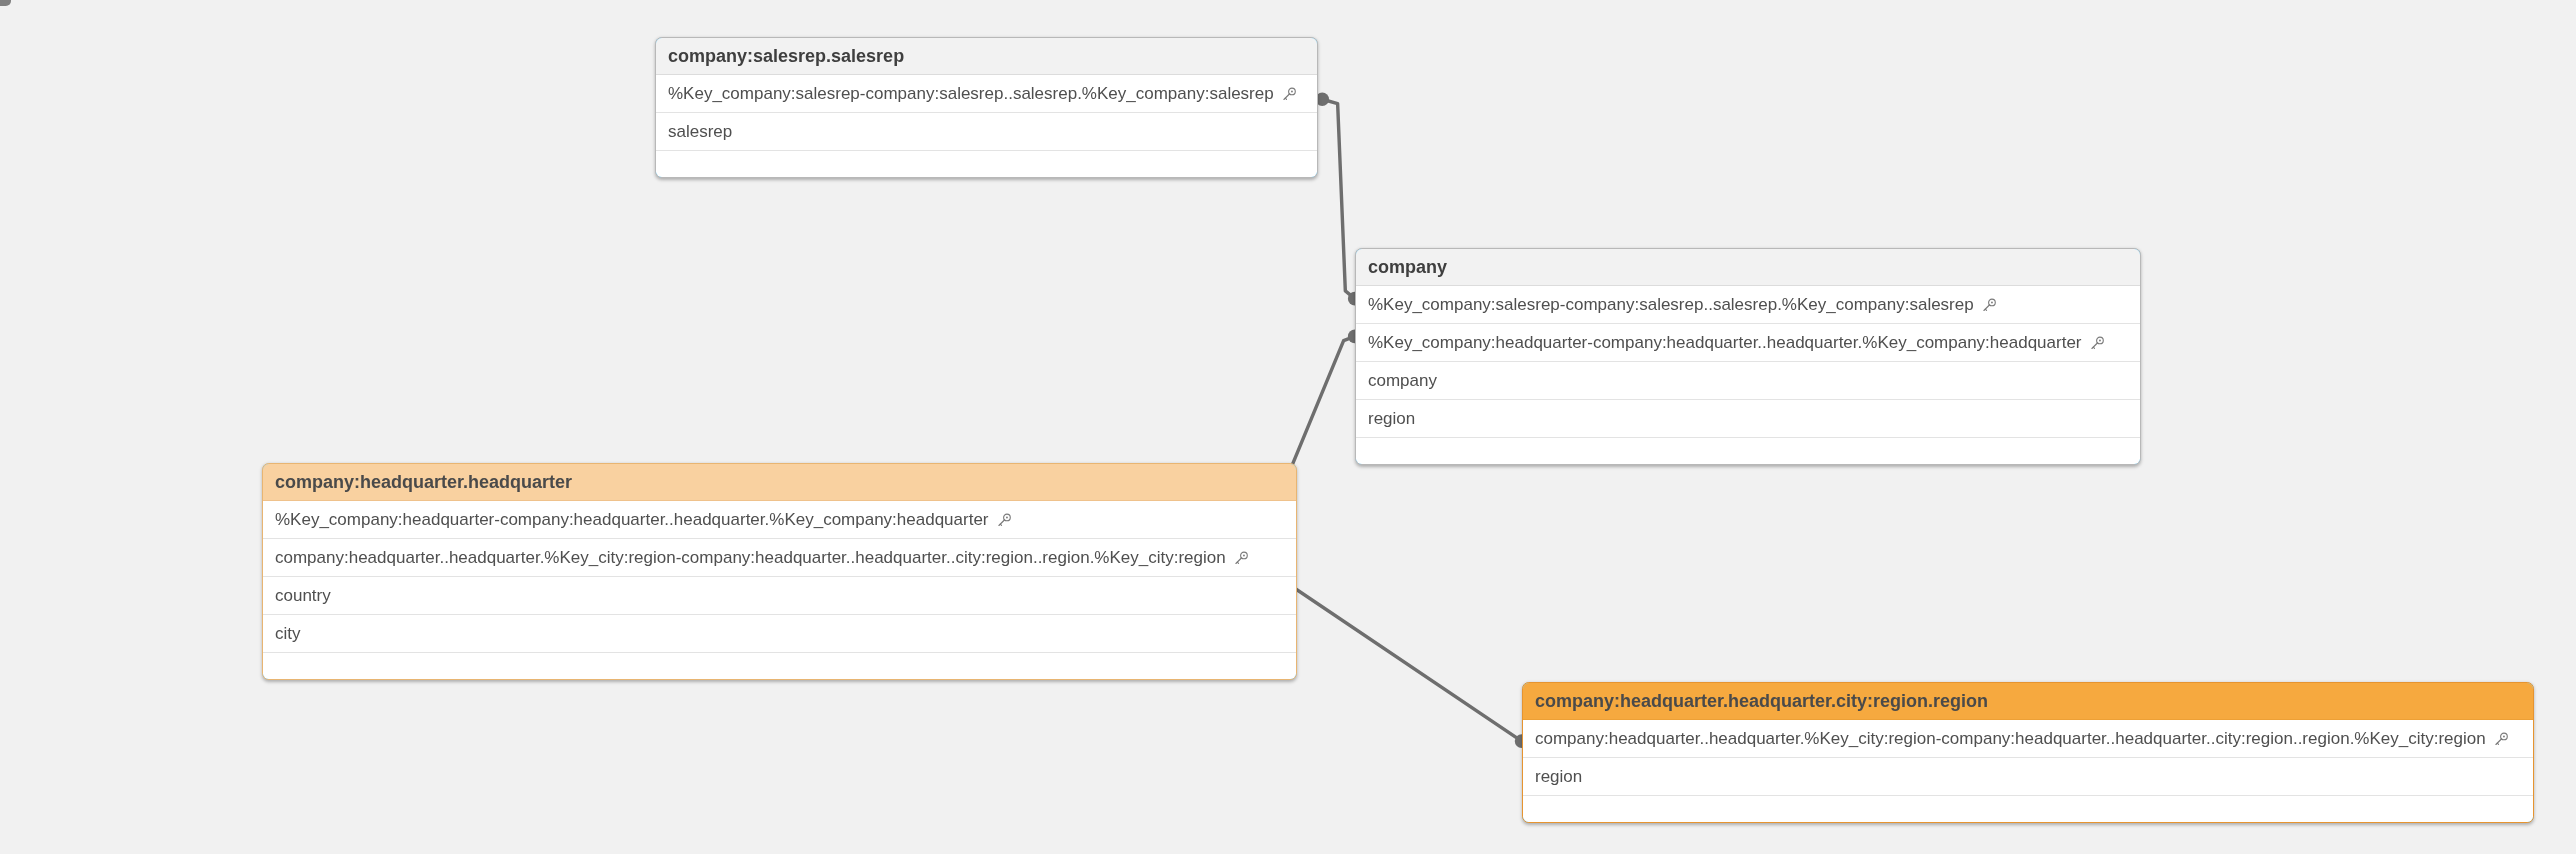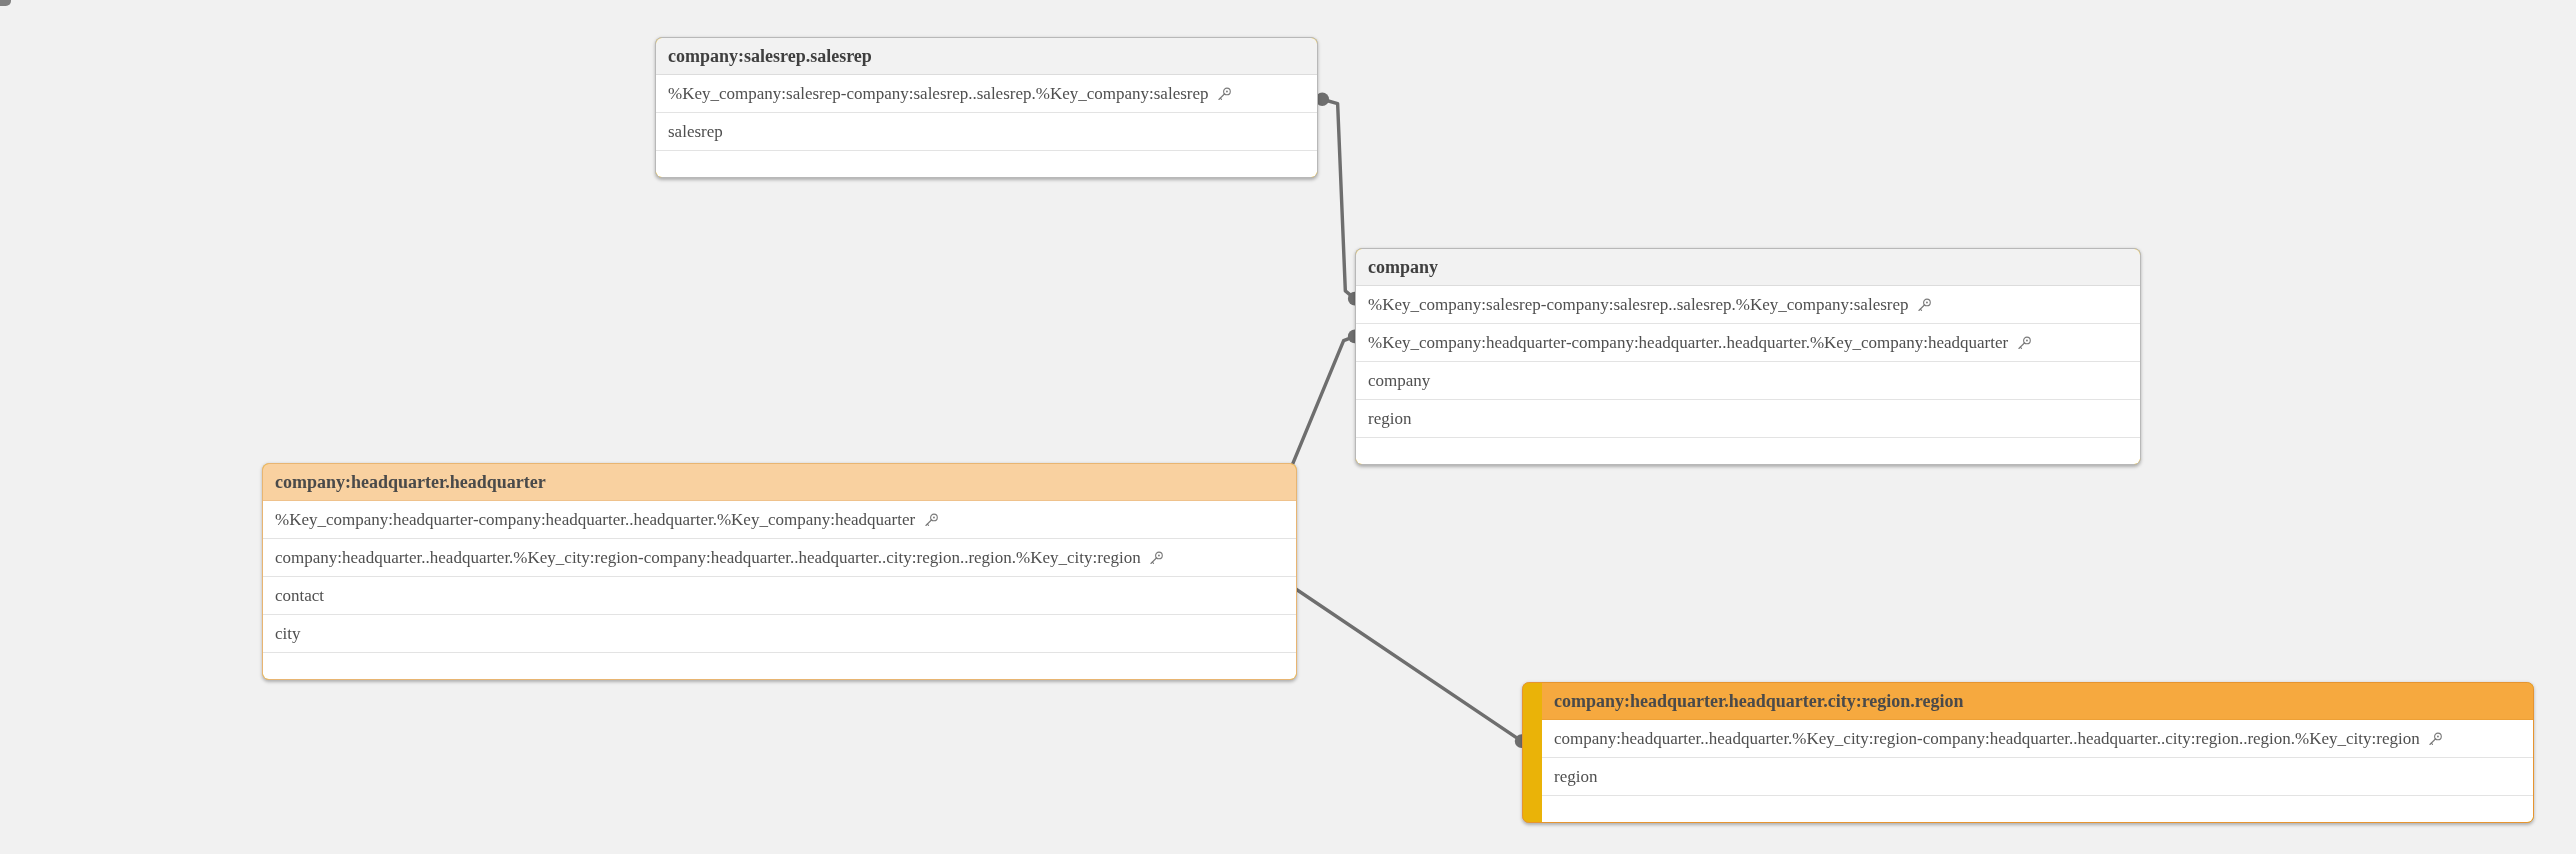--- a/index.html
+++ b/index.html
@@ -37,36 +37,34 @@
     fill: none;
     stroke: #6e6e6e;
     stroke-width: 4;
     stroke-linejoin: round;
     stroke-linecap: round;
   }
   .link-dot { fill: #6e6e6e; }
 
   .table-box {
     position: absolute;
-    background: #eab308;
+    background: #7dd3fc;
     border-radius: 6.8px;
     box-sizing: border-box;
     box-shadow: 0 1.7px 3.4px rgba(0,0,0,0.28);
     overflow: hidden;
-    font-family: Liberation Serif, serif;
   }
   .table-box.plain {
     border: 0.9px solid #b8b8b8;
   }
   .table-box.orange-soft {
     border: 0.9px solid #e8b572;
   }
   .table-box.orange-strong {
     border: 0.9px solid #e69430;
-    padding-left: 19px;
   }
   .tbl-header {
     height: 37px;
     display: flex;
     align-items: center;
     padding: 0 12px;
     font-size: 18px;
     font-weight: bold;
     color: #3f3f3f;
     box-sizing: border-box;
@@ -203,21 +201,21 @@
       <span class="key-icon">
         <svg width="15.4" height="15.4" viewBox="0 0 18 18">
           <circle cx="12.8" cy="5.2" r="3.9" fill="none" stroke="#7a7a7a" stroke-width="1.3"></circle>
           <circle cx="12.8" cy="5.2" r="1.1" fill="#7a7a7a"></circle>
           <path d="M 10.1 7.9 L 3.4 14.6" fill="none" stroke="#7a7a7a" stroke-width="1.3" stroke-linecap="round"></path>
           <path d="M 5.0 13.0 L 6.5 14.5" fill="none" stroke="#7a7a7a" stroke-width="1.3" stroke-linecap="round"></path>
         </svg>
       </span>
     </div>
     <div class="tbl-row">
-      <span class="row-label">contact</span>
+      <span class="row-label">country</span>
     </div>
     <div class="tbl-row">
       <span class="row-label">city</span>
     </div>
     <div class="tbl-row empty"></div>
   </div>
 
   <div class="table-box orange-strong" style="left:1522px; top:682px; width:1012px;">
     <div class="tbl-header">company:headquarter.headquarter.city:region.region</div>
     <div class="tbl-row">

